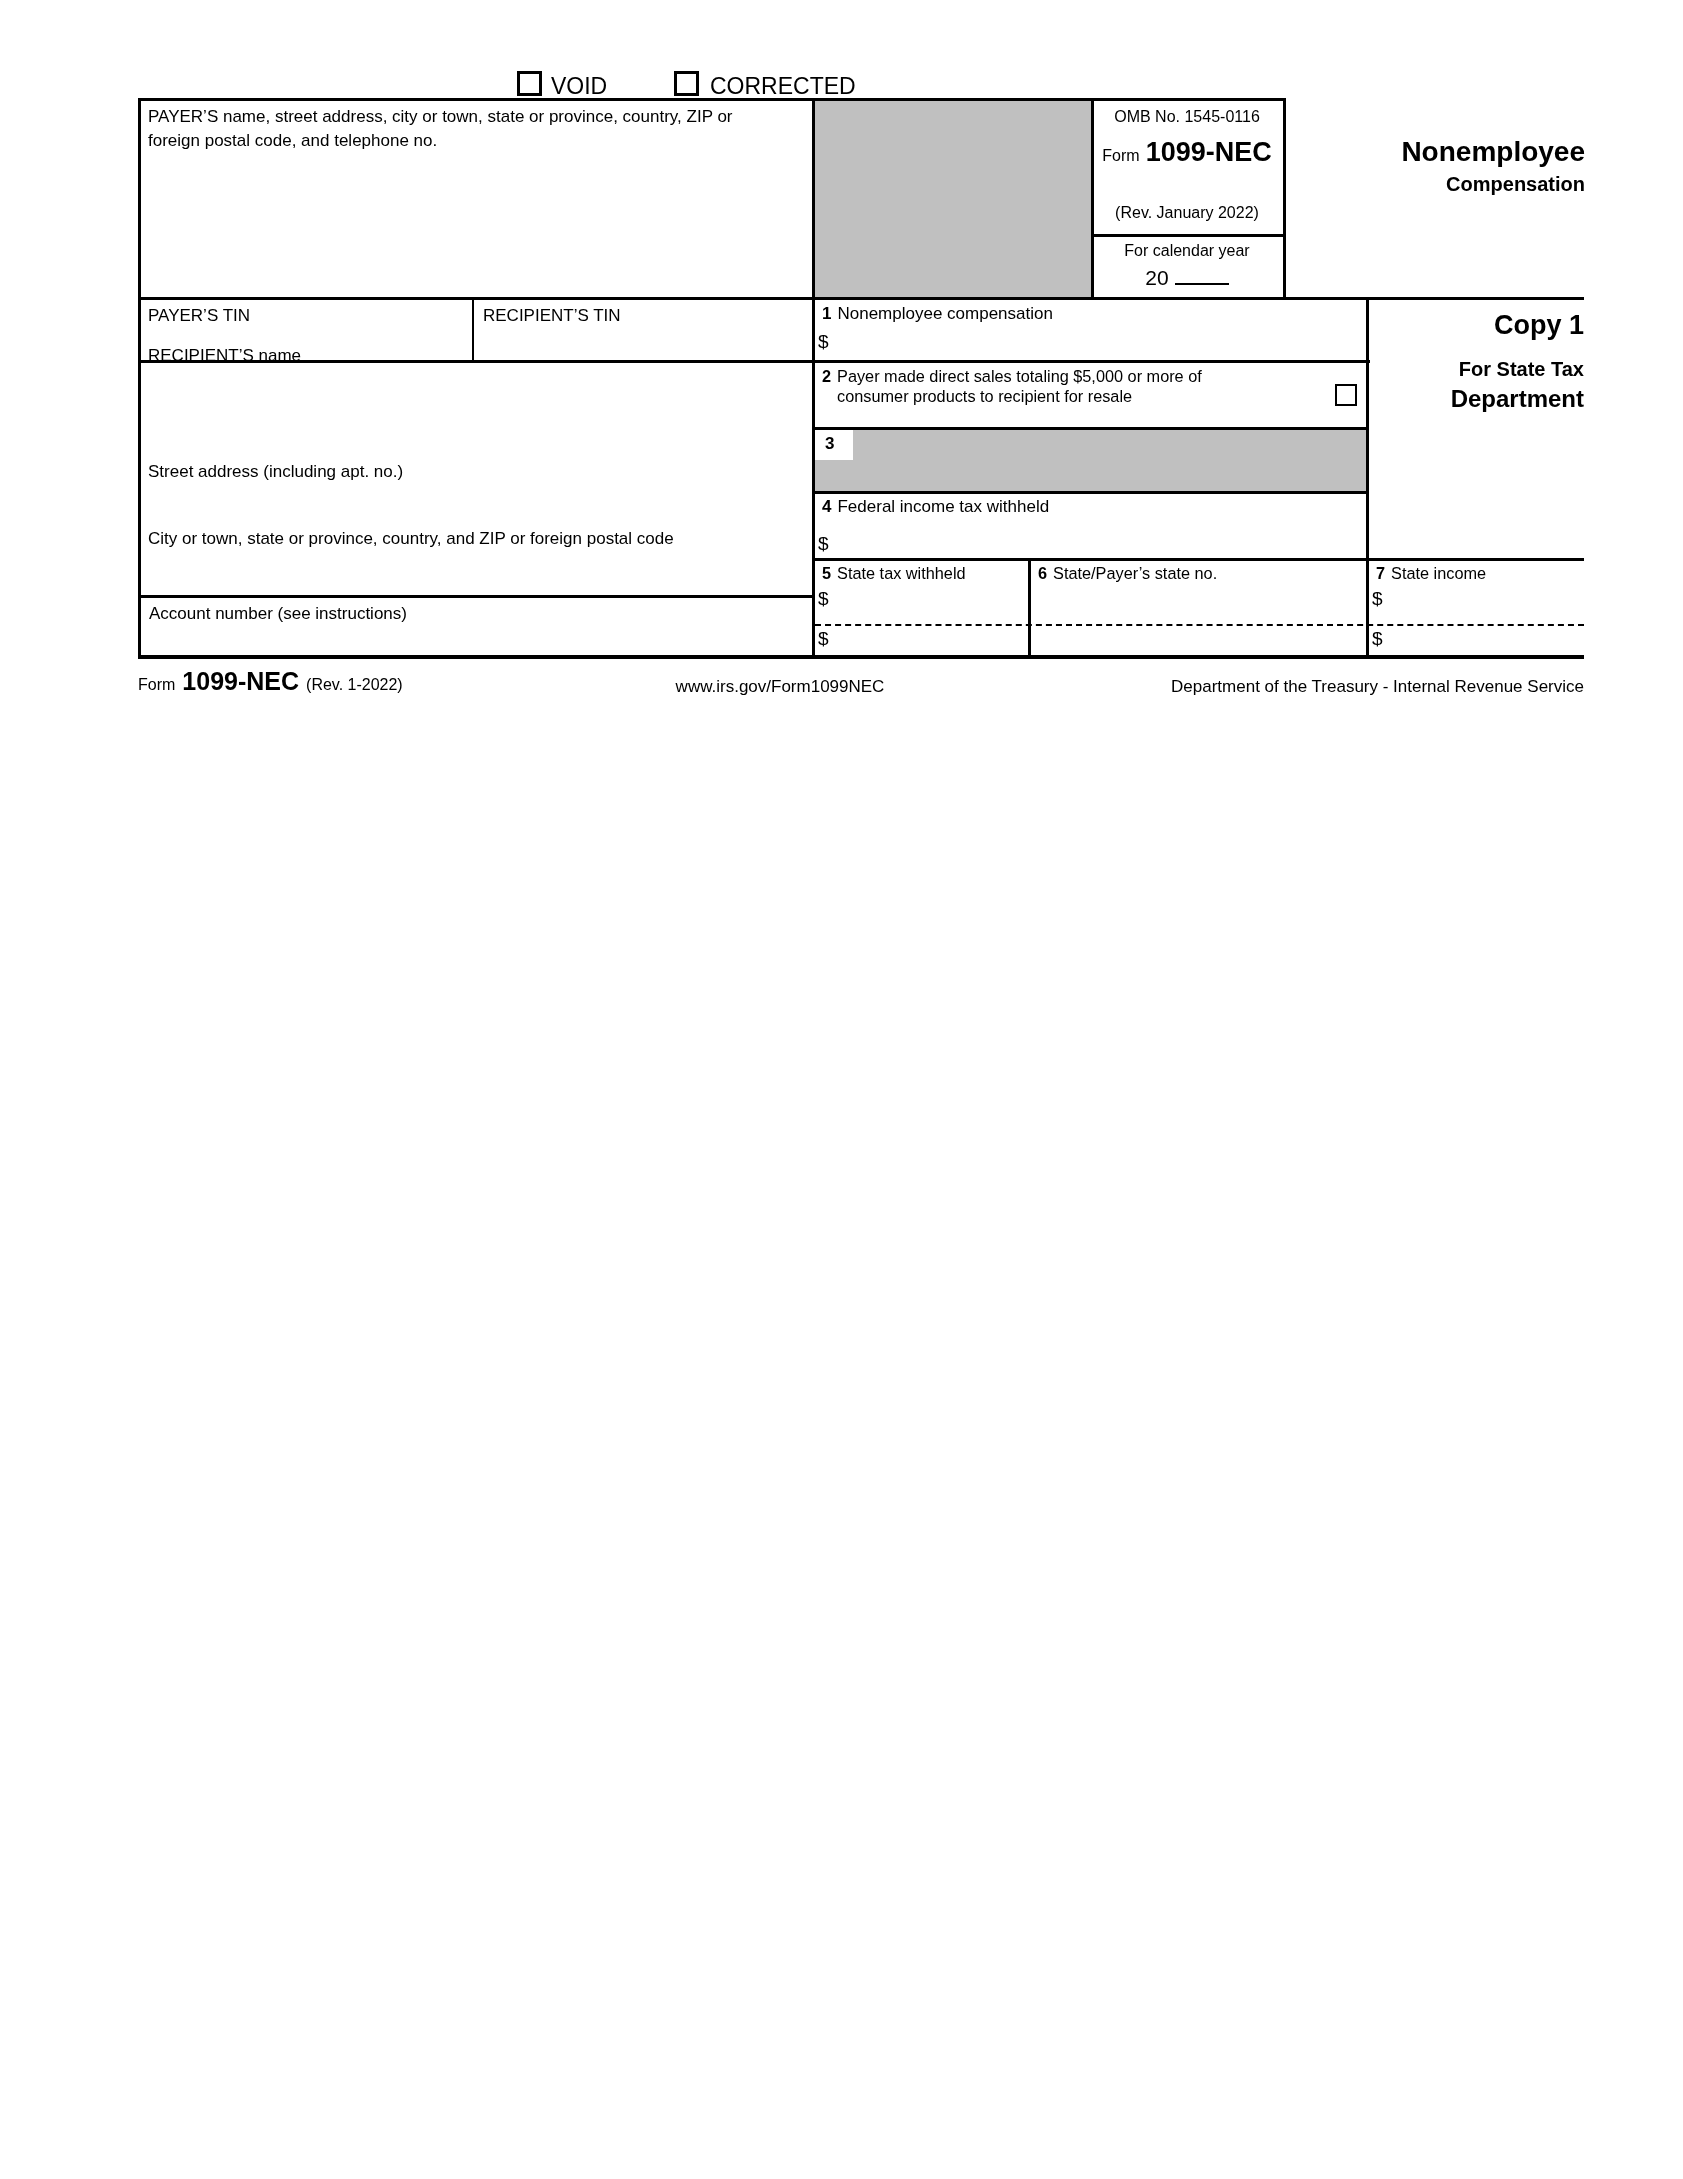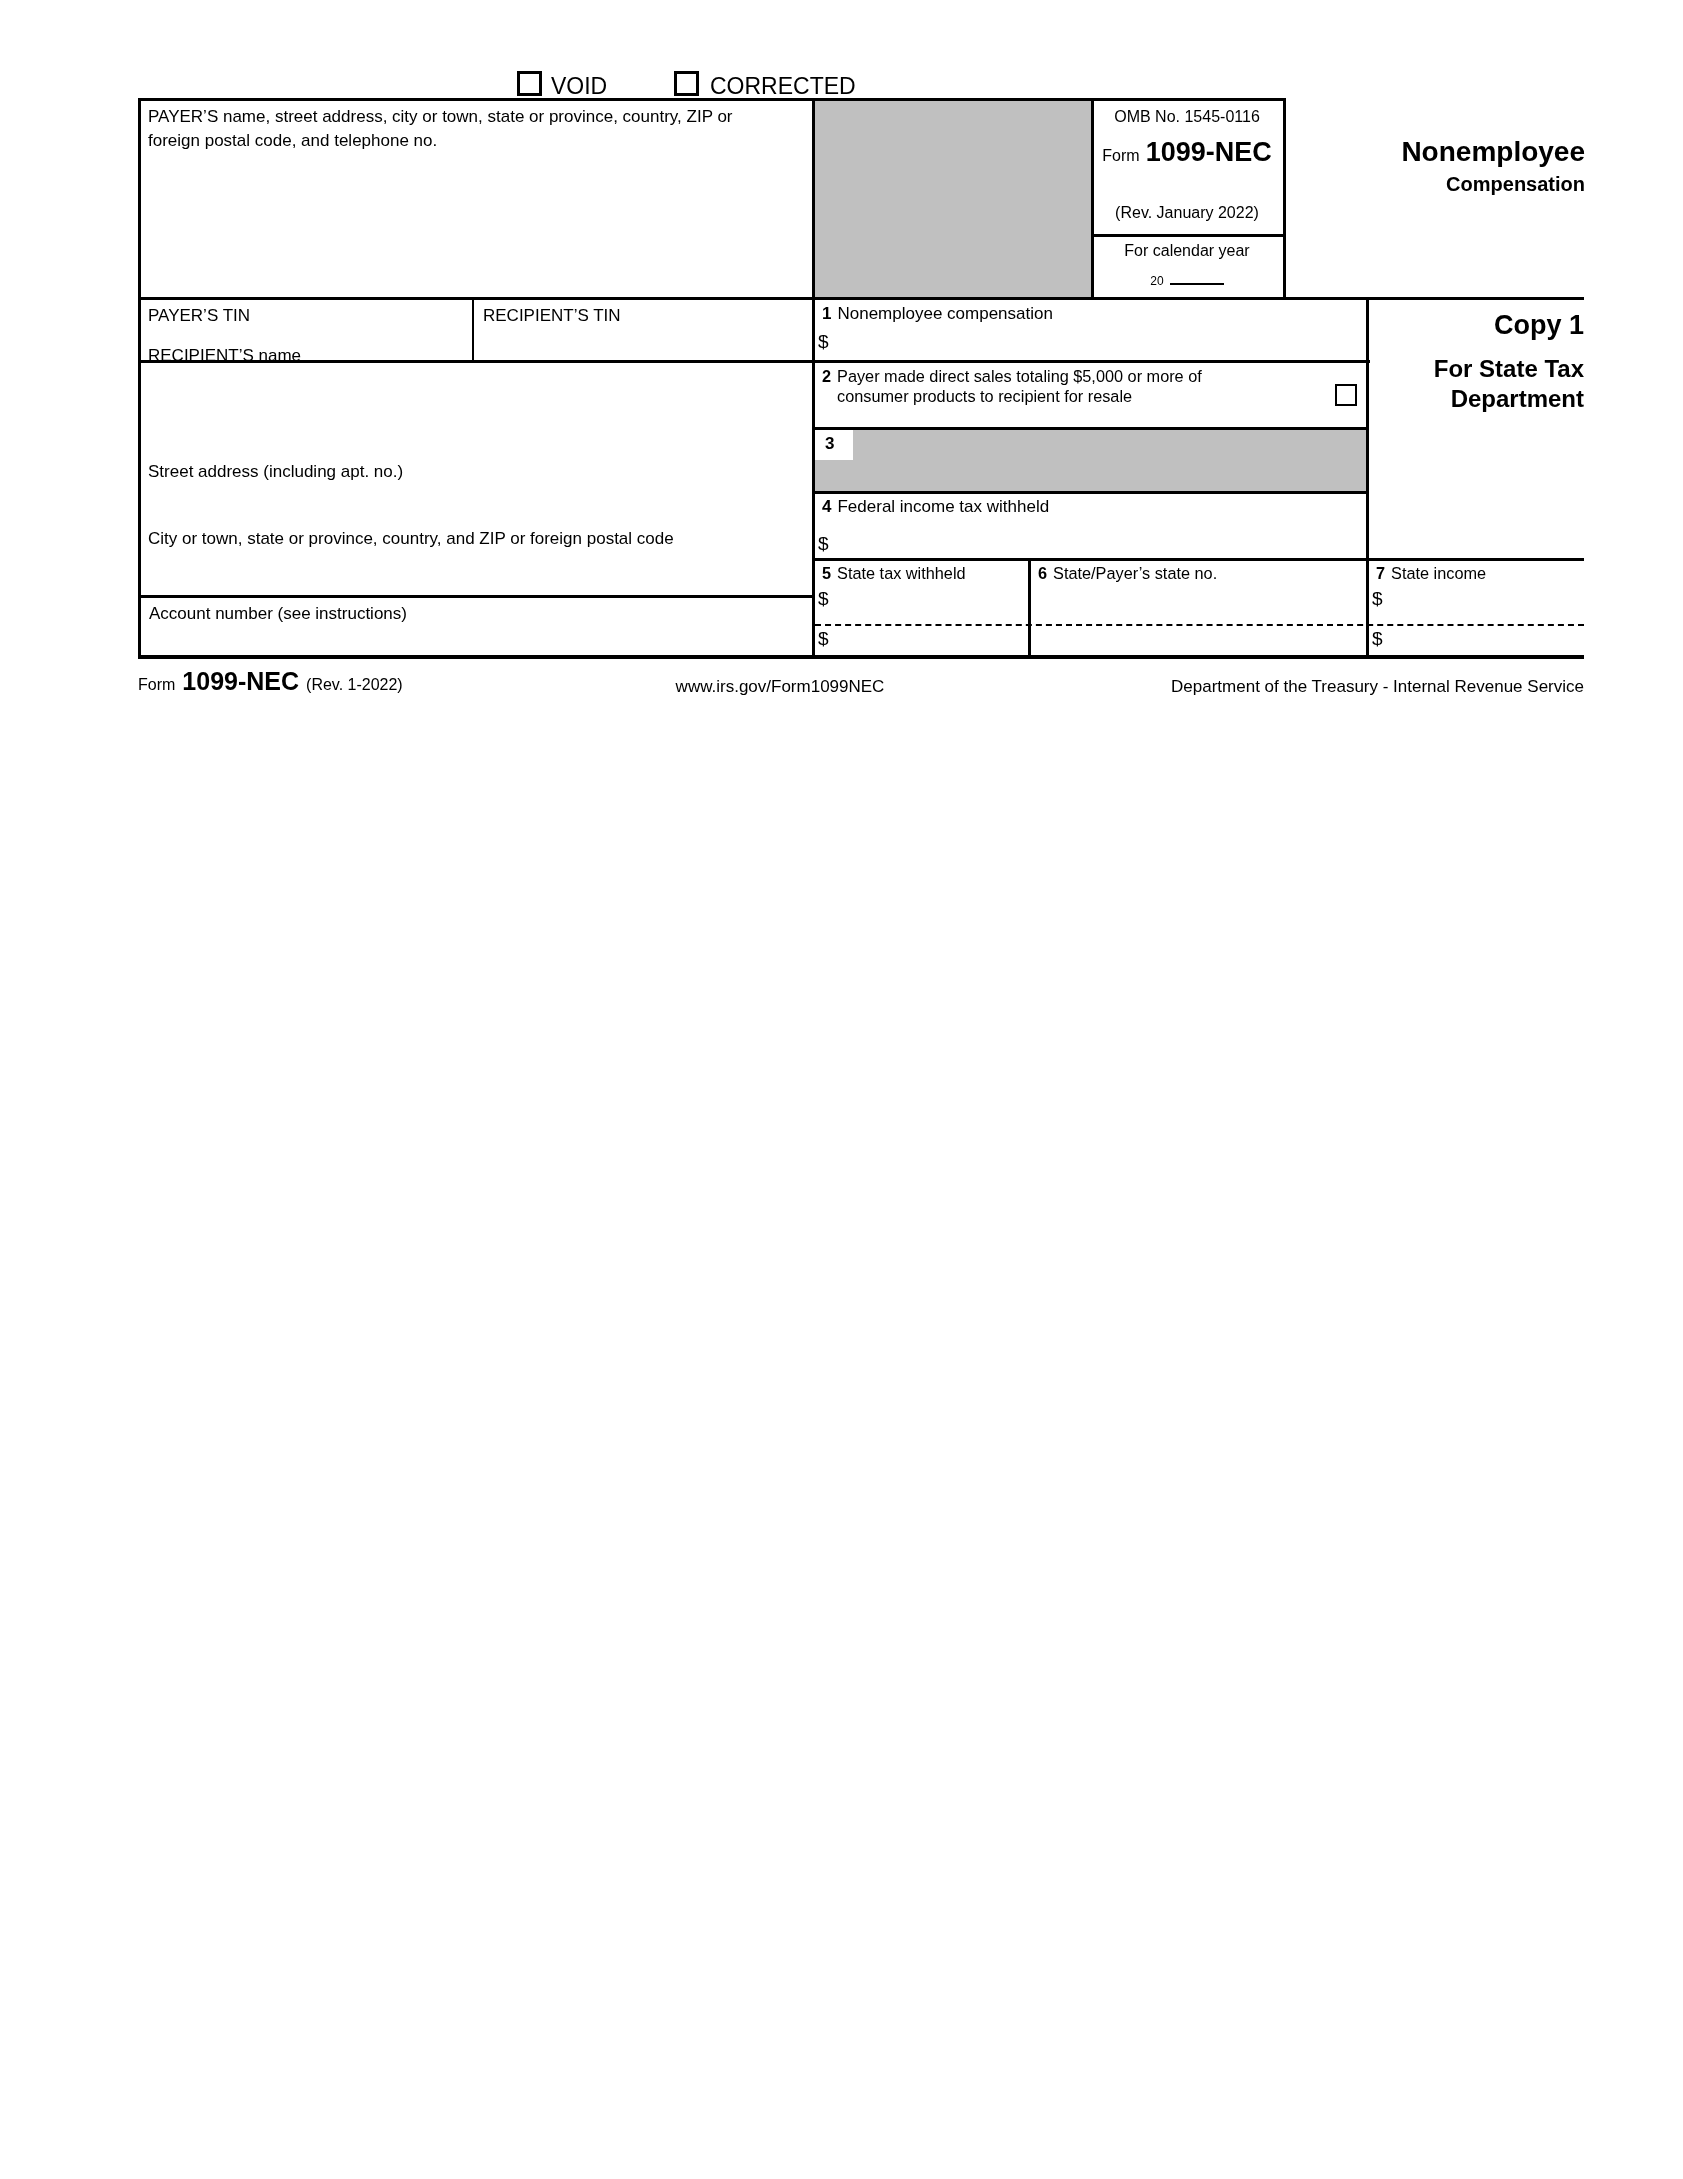--- a/index.html
+++ b/index.html
@@ -55,41 +55,41 @@
   <div class="t wrap" style="left:148px;top:105px;width:639px;line-height:24px;">PAYER’S name, street address, city or town, state or province, country, ZIP or foreign postal code, and telephone no.</div>
 
   <div class="t center" style="left:1094px;top:107px;width:186px;font-size:16px;">OMB No. 1545-0116</div>
   <div style="position:absolute;left:1094px;top:137px;width:186px;display:flex;justify-content:center;align-items:baseline;gap:6px;">
     <span style="font-size:16px;">Form</span>
     <span class="b" style="font-size:27px;">1099-NEC</span>
   </div>
   <div class="t center" style="left:1094px;top:203px;width:186px;font-size:16px;">(Rev. January 2022)</div>
   <div class="t center" style="left:1094px;top:241px;width:186px;font-size:16px;">For calendar year</div>
   <div style="position:absolute;left:1094px;top:263px;width:186px;display:flex;justify-content:center;align-items:baseline;gap:6px;">
-    <span style="font-size:12px;">20</span>
+    <span style="font-size:21px;">20</span>
     <span class="blank"></span>
   </div>
 
   <div style="position:absolute;left:1238px;top:135px;width:347px;" class="right">
     <div class="b" style="font-size:28px;line-height:33px;">Nonemployee</div>
     <div class="b" style="font-size:20px;line-height:33px;">Compensation</div>
   </div>
 
   <span class="t" style="left:148px;top:305px;">PAYER’S TIN</span>
   <span class="t" style="left:483px;top:305px;">RECIPIENT’S TIN</span>
 
   <div class="boxlbl" style="left:822px;top:304px;">
     <span class="b">1</span>
     <span>Nonemployee compensation</span>
   </div>
   <span class="dollar" style="left:818px;top:331px;">$</span>
 
   <div class="t right b" style="left:1366px;top:309px;width:218px;font-size:27px;">Copy 1</div>
   <div style="position:absolute;left:1366px;top:354px;width:218px;" class="right">
-    <div class="b" style="font-size:24px;line-height:30px;">For State Tax</div>
+    <div class="b" style="font-size:20px;line-height:30px;">For State Tax</div>
     <div class="b" style="font-size:24px;line-height:30px;">Department</div>
   </div>
 
   <span class="t" style="left:148px;top:345px;">RECIPIENT’S name</span>
   <span class="t" style="left:148px;top:461px;">Street address (including apt. no.)</span>
   <span class="t" style="left:148px;top:528px;">City or town, state or province, country, and ZIP or foreign postal code</span>
   <span class="t" style="left:149px;top:603px;">Account number (see instructions)</span>
 
   <div class="boxlbl" style="left:822px;top:367px;font-size:16.3px;">
     <span class="b">2</span>

